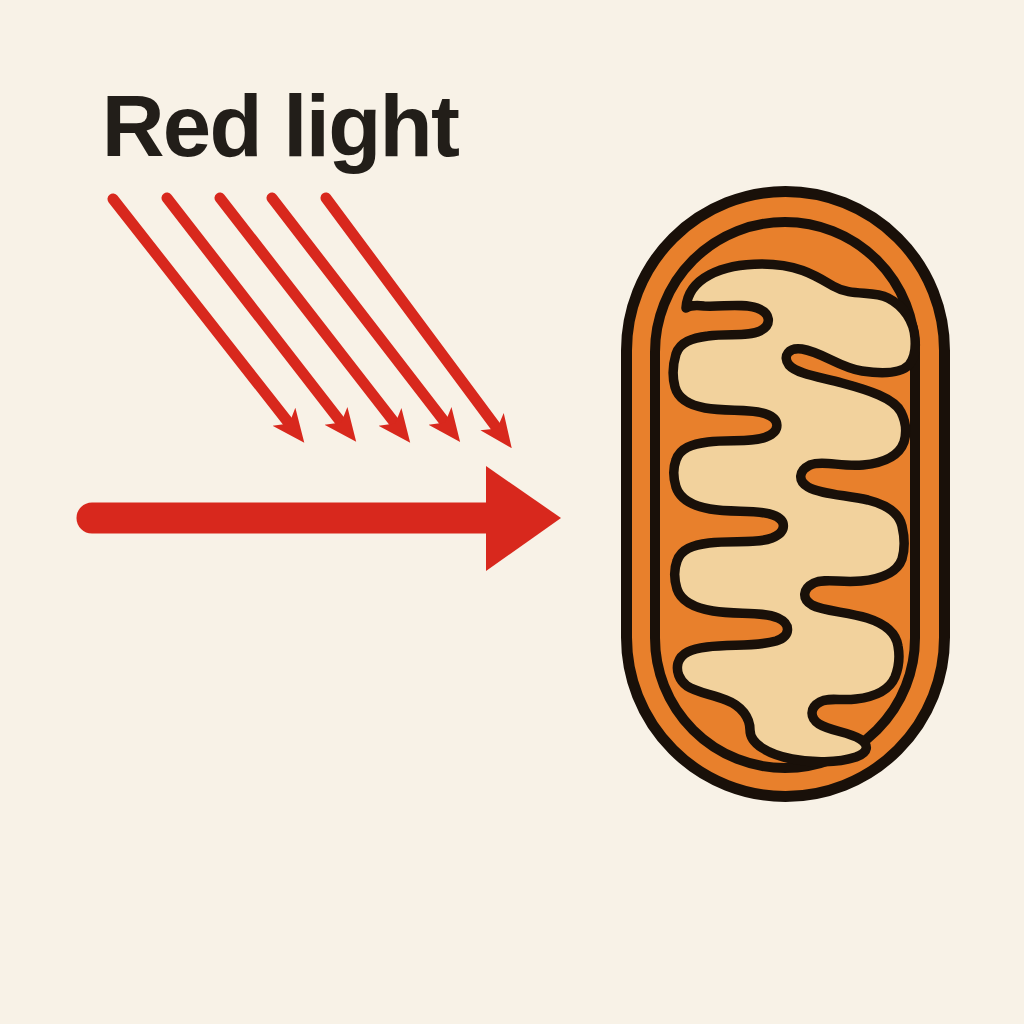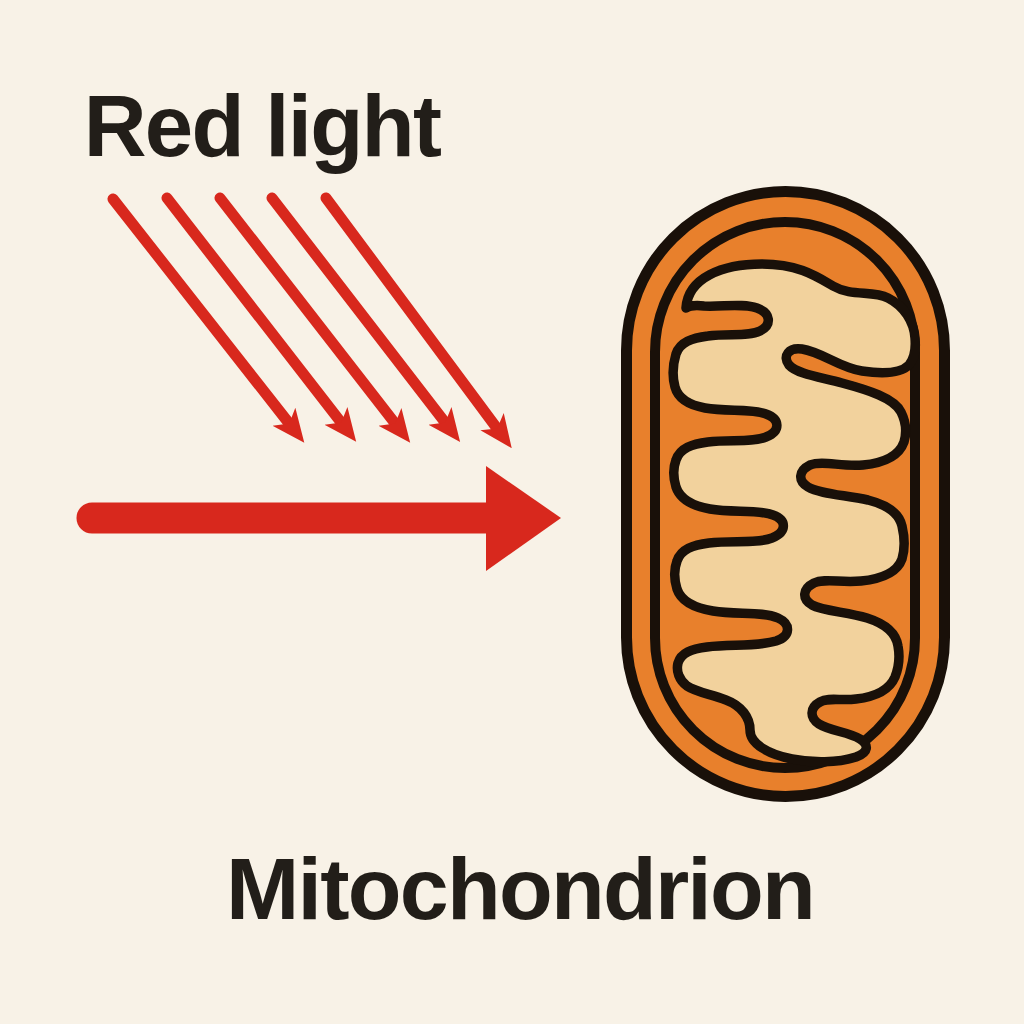--- a/index.html
+++ b/index.html
@@ -20,21 +20,21 @@
   }
   .label{
     position:absolute;
     color:var(--label-text);
     font-weight:bold;
     white-space:nowrap;
     transform:translateX(-50%);
     letter-spacing:-0.02em;
   }
   .label.red-light{
-    left:262px;top:76px;
+    left:280px;top:76px;
     font-size:87px;
   }
   .label.mito{
     left:520px;top:838px;
     font-size:88px;
   }
   svg.art{position:absolute;left:0;top:0;width:1024px;height:1024px;display:block;}
   .red-fill{fill:var(--arrow-red);}
   .ray{
     stroke:var(--arrow-red);
@@ -151,14 +151,13 @@
         C 672 376 673 364 676 354
         C 680 342 692 338 708 336
         C 728 333 748 337 760 331
         C 772 325 771 313 757 308
         C 743 303 722 307 704 306
         C 695 305 689 306 686 308
         Z"></path>
     </g>
   </svg>
 
-  <div class="label mito">Mitochondrion</div>
 </div>
 
 </body></html>

